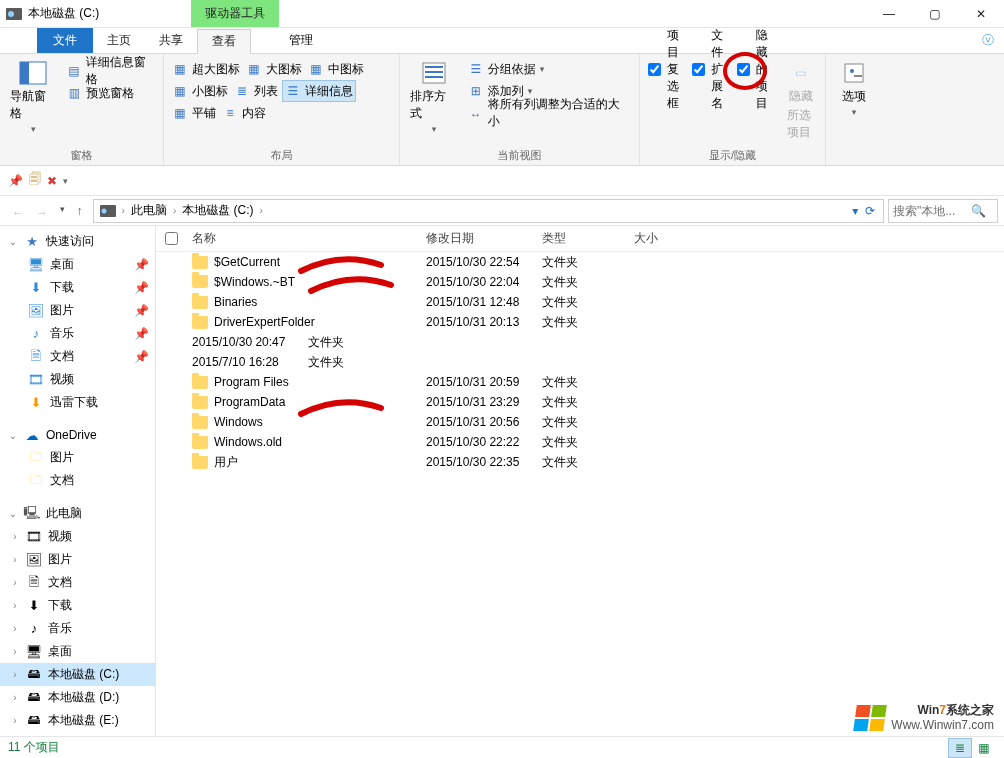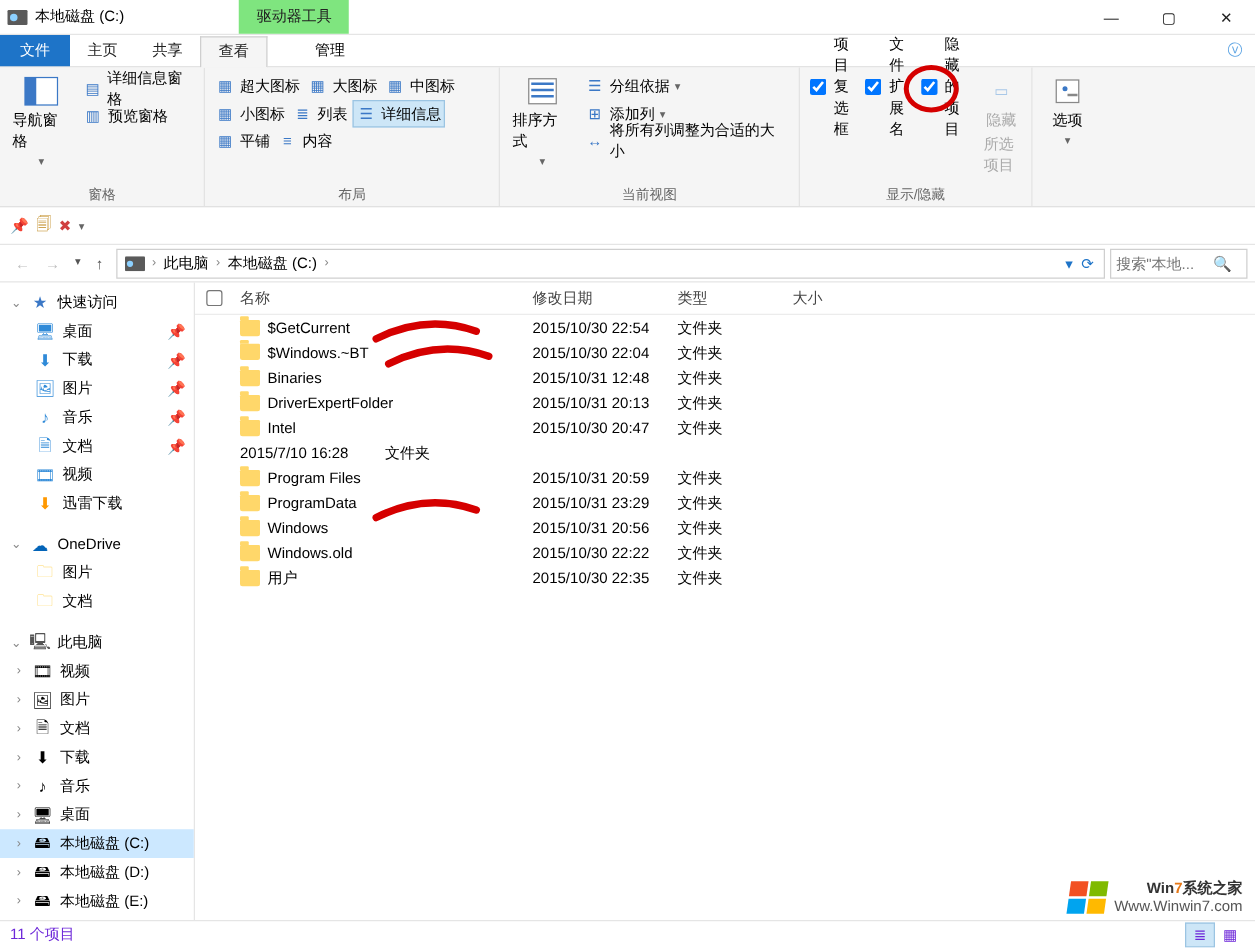--- a/index.html
+++ b/index.html
@@ -10,21 +10,21 @@
 .titlebar .tb-left { display:flex; align-items:center; padding-left:6px; gap:6px; }
 .titlebar .tb-left .drive-icon { width:16px; height:12px; background:#5a5a5a; border-radius:1px; position:relative; }
 .titlebar .tb-left .drive-icon:before { content:""; position:absolute; left:2px; top:3px; width:6px; height:6px; border-radius:50%; background:#8cd0ff; }
 .titlebar .tb-title { color:#000; }
 .titlebar .spacer { flex:1; }
 .titlebar .ctx-tab { background:#7fe57f; padding:4px 14px; color:#222; height:100%; display:flex; align-items:center; margin-left:92px; }
 .titlebar .win-btns { display:flex; }
 .titlebar .win-btn { width:46px; height:28px; display:flex; align-items:center; justify-content:center; color:#222; }
 
 
-.tabs-row { height:26px; display:flex; background:#fff; border-bottom:1px solid #dadada; }
+.tabs-row { height:26px; display:flex; background:#fff; border-bottom:1px solid #dadada;padding-left:37px; }
 .tabs-row .file-tab { background:#1e74c8; color:#fff; padding:0 16px; display:flex; align-items:center; }
 .tabs-row .tab { padding:0 14px; display:flex; align-items:center; color:#222; }
 .tabs-row .tab.active { border:1px solid #cfcfcf; border-bottom:1px solid #f5f5f5; background:#f5f5f5; position:relative; top:1px; }
 .tabs-row .ctx-tab2 { padding:0 18px; display:flex; align-items:center; margin-left:20px; }
 .tabs-row .collapse { margin-left:auto; width:32px; display:flex; align-items:center; justify-content:center; color:#60a6e4; }
 
 
 .ribbon { height:112px; background:#f5f5f5; border-bottom:1px solid #dadada; display:flex; }
 .rgroup { border-right:1px solid #e3e3e3; display:flex; flex-direction:column; padding:4px 6px 2px; }
 .rgroup-body { flex:1; display:flex; gap:4px; align-items:flex-start; }
@@ -74,21 +74,21 @@
 .col-date { width:116px; }
 .col-type { width:92px; }
 .col-size { width:90px; }
 .frow { display:flex; align-items:center; height:20px; position:relative; }
 .frow .fld-ico { width:16px; height:13px; background:#ffd76a; border-radius:1px 1px 2px 2px; position:relative; margin-right:6px; flex-shrink:0; }
 .frow .fld-ico:before { content:""; position:absolute; left:0; top:-3px; width:7px; height:3px; background:#ffd76a; border-radius:1px 1px 0 0; }
 .annot { position:absolute; pointer-events:none; }
 .annot svg path { stroke:#d50000; stroke-width:6; stroke-linecap:round; fill:none; }
 
 
-.status { height:22px; border-top:1px solid #e5e5e5; display:flex; align-items:center; padding:0 8px; color:#6d28d9; }
+.status { height:22px; border-top:1px solid #e5e5e5; display:flex; align-items:center; padding:0 8px; color:#15803d; }
 .status .spacer { flex:1; }
 .status .vm { width:24px; height:20px; display:flex; align-items:center; justify-content:center; border:1px solid transparent; }
 .status .vm.sel { background:#cde6f7; border-color:#9bc4e2; }
 
 
 .wm { position:absolute; right:10px; bottom:26px; text-align:right; line-height:1.2; color:#333; font-size:14px; font-weight:bold; display:flex; align-items:center; gap:6px; }
 .wm .wlogo { width:30px; height:26px; display:grid; grid-template-columns:1fr 1fr; grid-template-rows:1fr 1fr; gap:2px; transform:skewX(-8deg); }
 .wm .wlogo span:nth-child(1){background:#f25022;} .wm .wlogo span:nth-child(2){background:#7fba00;}
 .wm .wlogo span:nth-child(3){background:#00a4ef;} .wm .wlogo span:nth-child(4){background:#ffb900;}
 .wm .wt2 { font-size:12px; font-weight:normal; color:#555; }
@@ -465,24 +465,20 @@
           <div class="col col-name" style="display:flex;align-items:center">
             <span class="fld-ico"></span>
             <span>DriverExpertFolder</span>
           </div>
           <div class="col col-date">2015/10/31 20:13</div>
           <div class="col col-type">文件夹</div>
           <div class="col col-size"></div>
         </div>
         <div class="frow">
           <div class="col col-ck"></div>
-          <div class="col col-name" style="display:flex;align-items:center">
-            <span class="fld-ico"></span>
-            <span>Intel</span>
-          </div>
           <div class="col col-date">2015/10/30 20:47</div>
           <div class="col col-type">文件夹</div>
           <div class="col col-size"></div>
         </div>
         <div class="frow">
           <div class="col col-ck"></div>
           <div class="col col-date">2015/7/10 16:28</div>
           <div class="col col-type">文件夹</div>
           <div class="col col-size"></div>
         </div>

